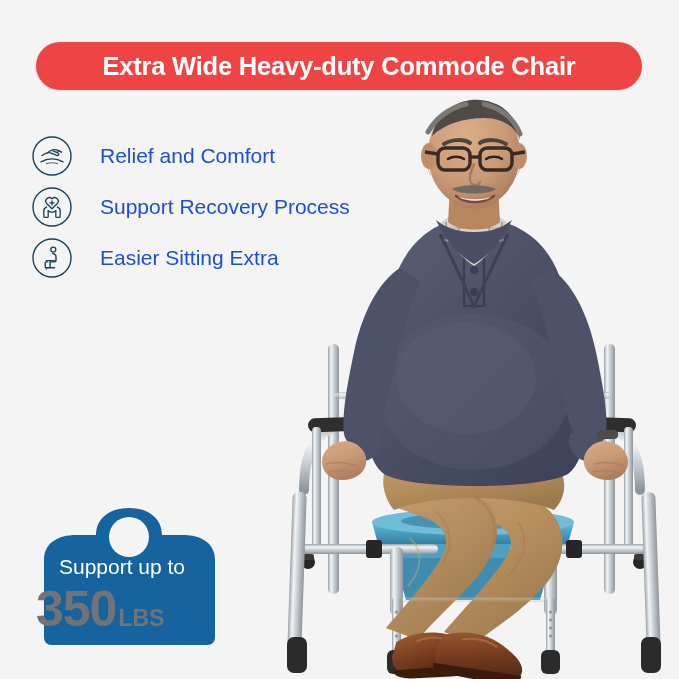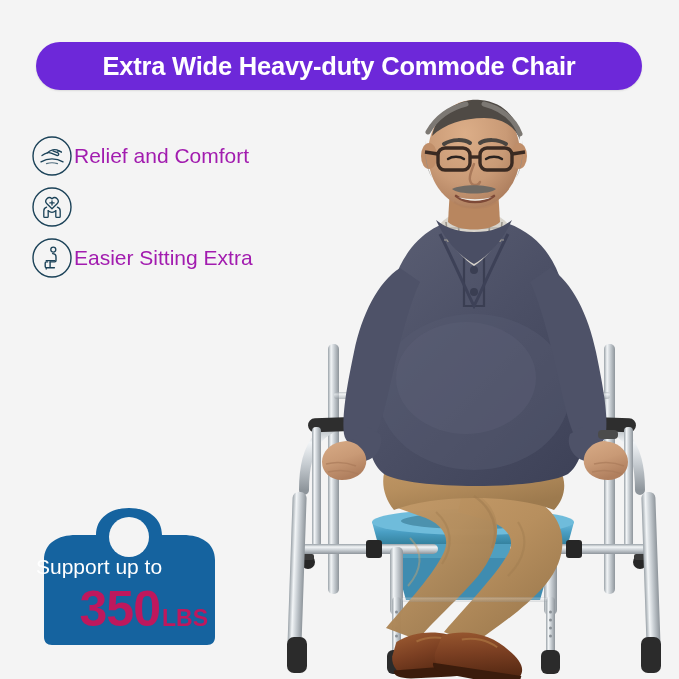--- a/index.html
+++ b/index.html
@@ -16,21 +16,21 @@
     font-family: "Liberation Sans", sans-serif;
   }
 
   
   .title-banner {
     position: absolute;
     left: 36px;
     top: 42px;
     width: 606px;
     height: 48px;
-    background: #6d28d9;
+    background: #ef4444;
     border-radius: 24px;
     display: flex;
     align-items: center;
     justify-content: center;
     box-shadow: 0 1px 2px rgba(0,0,0,0.10);
   }
   .title-text {
     color: #ffffff;
     font-size: 25.5px;
     font-weight: bold;
@@ -52,54 +52,55 @@
     height: 51px;
   }
   .feature-icon {
     width: 44px;
     height: 44px;
     flex: 0 0 44px;
     margin-left: 2px;
     display: block;
   }
   .feature-label {
-    margin-left: 0;
+    margin-left: 26px;
     font-size: 21px;
-    color: #a21caf;
+    color: #1d4ed8;
     font-weight: 400;
     white-space: nowrap;
     font-family: "Liberation Sans", sans-serif;
   }
 
   
   .weight-badge {
     position: absolute;
     left: 36px;
     top: 505px;
     width: 186px;
     height: 142px;
   }
   .weight-badge svg { display: block; }
   .badge-line1 {
     position: absolute;
     left: 0;
     top: 50px;
     width: 172px;
+    text-align: center;
     color: #ffffff;
     font-size: 21px;
     font-weight: 400;
     font-family: "Liberation Sans", sans-serif;
   }
   .badge-line2 {
     position: absolute;
     left: 0;
     top: 75px;
     width: 172px;
-    text-align: right;
-    color: #be185d;
+    text-align: left;
+    color: #737373;
     white-space: nowrap;
     font-family: "Liberation Sans", sans-serif;
   }
   .badge-number {
     font-size: 50px;
     font-weight: bold;
     letter-spacing: -1px;
     vertical-align: baseline;
   }
   .badge-unit {
@@ -144,20 +145,21 @@
 
     <div class="feature-row">
       <svg class="feature-icon" viewBox="0 0 44 44">
         <circle cx="22" cy="22" r="19" fill="none" stroke="#1b4258" stroke-width="1.4"></circle>
         <path d="M22 23.8l-5.1-5c-1.4-1.4-1.4-3.6 0-5 1.4-1.4 3.6-1.4 5 0l.1.1.1-.1c1.4-1.4 3.6-1.4 5 0 1.4 1.4 1.4 3.6 0 5z" fill="none" stroke="#1b4258" stroke-width="1.3" stroke-linejoin="round"></path>
         <path d="M22 15.8v4.2M19.9 17.9h4.2" fill="none" stroke="#1b4258" stroke-width="1.3" stroke-linecap="round"></path>
         <path d="M16.6 22.2c-1.6.5-2.8 2-2.8 3.8v5.4c0 .5.4.9.9.9h2.6c.5 0 .9-.4.9-.9v-5.7" fill="none" stroke="#1b4258" stroke-width="1.3" stroke-linejoin="round" stroke-linecap="round"></path>
         <path d="M27.4 22.2c1.6.5 2.8 2 2.8 3.8v5.4c0 .5-.4.9-.9.9h-2.6c-.5 0-.9-.4-.9-.9v-5.7" fill="none" stroke="#1b4258" stroke-width="1.3" stroke-linejoin="round" stroke-linecap="round"></path>
         <path d="M18.2 25.7c.9.8 2.3 1.6 3.8 1.6s2.9-.8 3.8-1.6" fill="none" stroke="#1b4258" stroke-width="1.2" stroke-linecap="round"></path>
       </svg>
+      <span class="feature-label">Support Recovery Process</span>
     </div>
 
     <div class="feature-row">
       <svg class="feature-icon" viewBox="0 0 44 44">
         <circle cx="22" cy="22" r="19" fill="none" stroke="#1b4258" stroke-width="1.4"></circle>
         <circle cx="23.3" cy="13.6" r="2.5" fill="none" stroke="#1b4258" stroke-width="1.3"></circle>
         <path d="M22.6 17.6c1.9 0 3.4 1.5 3.4 3.4v3.6c0 .7-.6 1.3-1.3 1.3h-4.6" fill="none" stroke="#1b4258" stroke-width="1.4" stroke-linecap="round" stroke-linejoin="round"></path>
         <path d="M20.1 25.9v4.6" fill="none" stroke="#1b4258" stroke-width="1.4" stroke-linecap="round"></path>
         <path d="M17.5 25.9h-1.2c-.6 0-1.1.5-1.1 1.1v3.6c0 .6.5 1.1 1.1 1.1h8.1" fill="none" stroke="#1b4258" stroke-width="1.4" stroke-linecap="round" stroke-linejoin="round"></path>
         <path d="M16.2 24.6h8.6" fill="none" stroke="#1b4258" stroke-width="1.3" stroke-linecap="round"></path>

